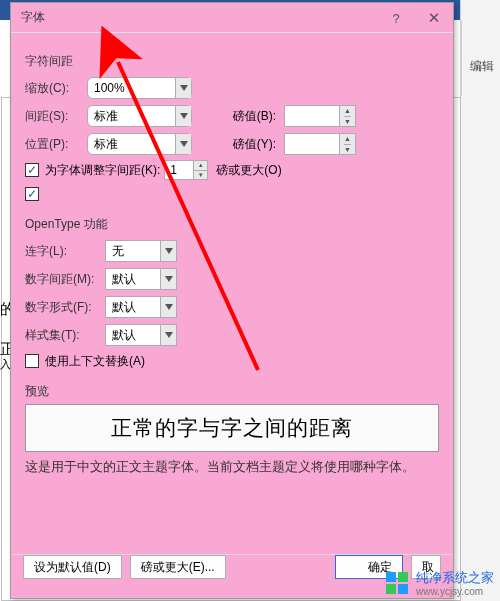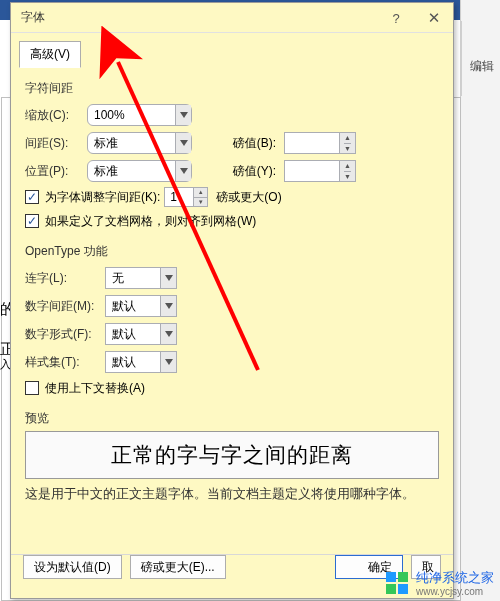--- a/index.html
+++ b/index.html
@@ -24,21 +24,21 @@
   .edit-label { position:absolute; right:6px; top:58px; font-size:12px; color:#444; }
   .bg-border { position:absolute; left:1px; top:97px; right:39px; bottom:0; border:1px solid #c0c0c0; background:#fff; z-index:0;}
   .side-char1 { position:absolute; left:0px; top:300px; font-size:15px; font-family:SimSun,serif; z-index:0;}
   .side-char2 { position:absolute; left:0px; top:340px; font-size:15px; font-family:SimSun,serif; z-index:0;}
   .side-char3 { position:absolute; left:0px; top:357px; font-size:11px; font-family:SimSun,serif; z-index:0;}
 
   .dlg {
     position:absolute;
     left:10px; top:2px;
     width:444px; height:597px;
-    background:#fef9c3;
+    background:#f9a8d4;
     border:1px solid #9a9a9a;
     box-shadow:2px 2px 5px rgba(0,0,0,.25);
     z-index:10;
   }
   .dlg-titlebar {
     height:30px; position:relative;
     border-bottom:1px solid #e1e1e1;
     display:flex; align-items:center;
   }
   .dlg-title { padding-left:10px; font-size:12px; color:#333; }
@@ -139,23 +139,20 @@
 <div class="side-char3">入</div>
 
 <div class="dlg">
   <div class="dlg-titlebar">
     <span class="dlg-title">字体</span>
     <div class="dlg-help">?</div>
     <div class="dlg-close">✕</div>
   </div>
 
   <div class="tabs">
-    <div class="tab active">
-      <span>高级(V)</span>
-    </div>
   </div>
 
   <div class="body-area">
     <div class="group-label">字符间距</div>
 
     <div class="row">
       <span class="lbl">缩放(C):</span>
       <div class="combo w1">
         <span>100%</span>
         <div class="arrow">
@@ -216,21 +213,20 @@
         <div class="btns">
             <div>▲</div>
             <div>▼</div>
           </div>
       </div>
       <span style="margin-left:4px">磅或更大(O)</span>
     </div>
 
     <div class="cbrow">
       <div class="checkbox checked"></div>
-      <span>如果定义了文档网格，则对齐到网格(W)</span>
     </div>
 
     <div class="group-label" style="margin-top:10px">OpenType 功能</div>
 
     <div class="row">
       <span class="lbl wide">连字(L):</span>
       <div class="combo w2">
         <span>无</span>
         <div class="arrow">
             <svg viewBox="0 0 8 6">

